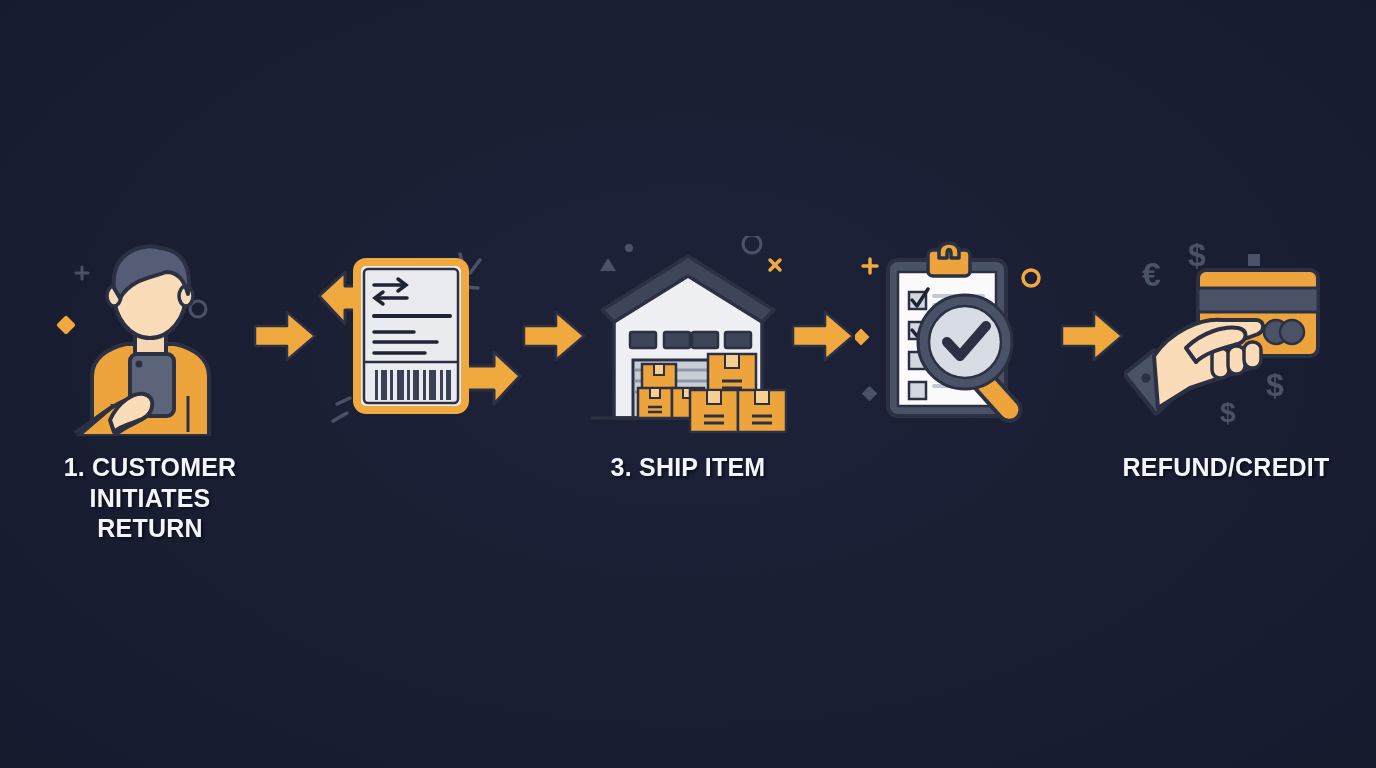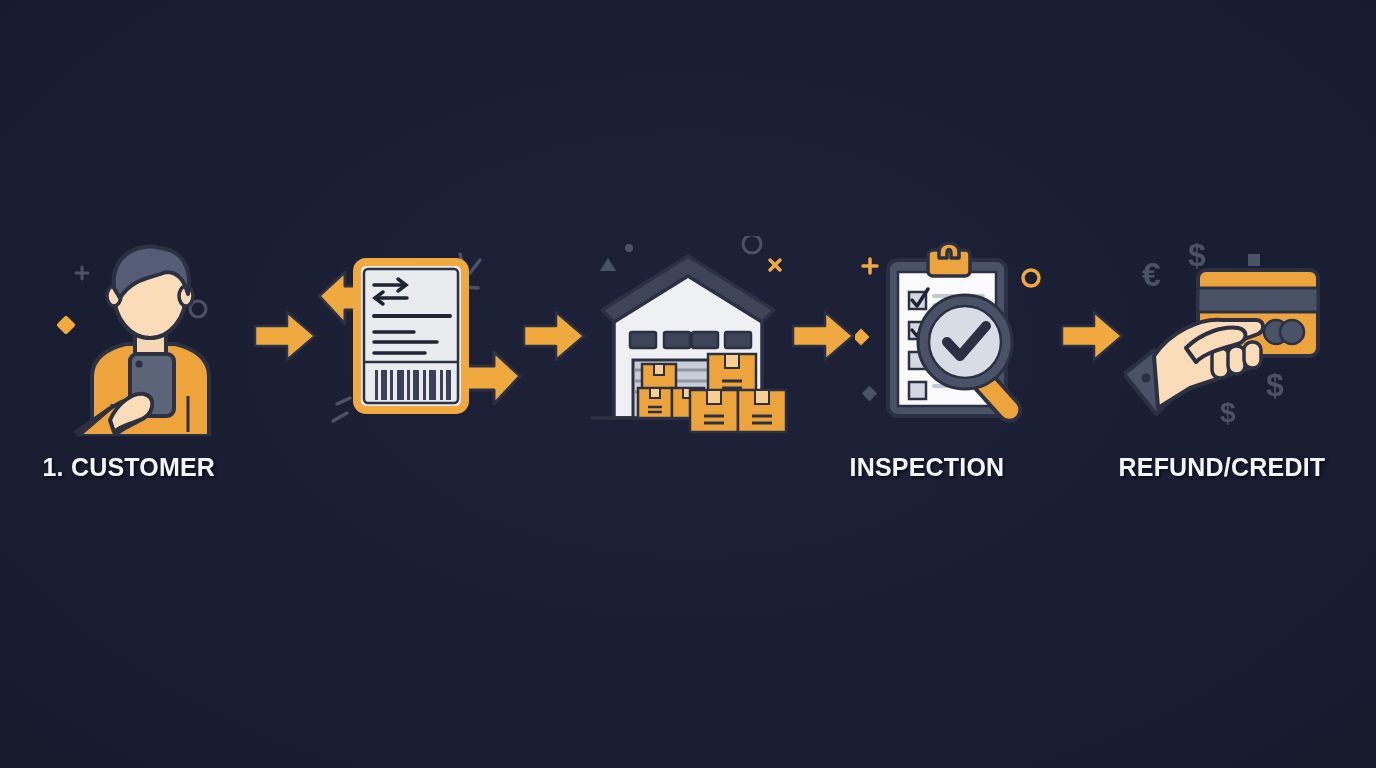--- a/index.html
+++ b/index.html
@@ -42,21 +42,21 @@
     height: 200px;
   }
   .icon-svg {
     position: absolute;
     left: 0;
     top: 0;
   }
   .step-label {
     width: 215px;
     margin-top: 16px;
-    text-align: left;
+    text-align: center;
     color: #f3f5fa;
     font-size: 25px;
     font-weight: bold;
     line-height: 1.22;
     letter-spacing: 0.2px;
     text-transform: uppercase;
     text-shadow: 2px 2px 3px rgba(0,0,0,0.55);
   }
   .connector {
     width: 64px;
@@ -104,20 +104,21 @@
           <circle cx="91" cy="128" r="3.5" fill="#2b3043"></circle>
 
           <path d="M30 200 L58 176 C70 166 84 160 94 162 C104 165 103 178 94 183
                    C86 188 74 192 66 200 Z" fill="#eda43c" stroke="#2b3043" stroke-width="4" stroke-linejoin="round"></path>
           <path d="M62 184 C70 166 86 156 96 158 C108 161 106 176 96 182 C88 187 74 188 66 196 Z" fill="#fbdcb9" stroke="#2b3043" stroke-width="4" stroke-linejoin="round"></path>
           <line x1="28" y1="196" x2="62" y2="172" stroke="#2b3043" stroke-width="3.5" stroke-linecap="round"></line>
         </svg>
       </div>
       <div class="step-label">
         <div>1. CUSTOMER</div>
+        <div>INITIATES RETURN</div>
       </div>
     </div>
 
     <div class="connector">
       <svg class="arrow-svg" width="64" height="56" viewBox="0 0 64 56">
         <path d="M2 18 L34 18 L34 4 L62 28 L34 52 L34 38 L2 38 Z" fill="#efa93f" stroke="#2b3043" stroke-width="2.5" stroke-linejoin="round"></path>
       </svg>
     </div>
 
     <div class="step">
@@ -239,20 +240,21 @@
           </g>
           <g>
             <rect x="152" y="154" width="48" height="42" fill="#eda43c" stroke="#2b3043" stroke-width="2.5"></rect>
             <rect x="169" y="154" width="14" height="14" fill="#f7cf92" stroke="#2b3043" stroke-width="2"></rect>
             <line x1="166" y1="180" x2="186" y2="180" stroke="#2b3043" stroke-width="3"></line>
             <line x1="166" y1="187" x2="186" y2="187" stroke="#2b3043" stroke-width="3"></line>
           </g>
         </svg>
       </div>
       <div class="step-label">
+        <div>3. SHIP ITEM</div>
       </div>
     </div>
 
     <div class="connector">
       <svg class="arrow-svg" width="64" height="56" viewBox="0 0 64 56">
         <path d="M2 18 L34 18 L34 4 L62 28 L34 52 L34 38 L2 38 Z" fill="#efa93f" stroke="#2b3043" stroke-width="2.5" stroke-linejoin="round"></path>
       </svg>
     </div>
 
     <div class="step">
@@ -293,21 +295,20 @@
 
           <rect x="130" y="128" width="22" height="62" rx="11" fill="#eda43c" stroke="#2b3043" stroke-width="4" transform="rotate(-42 141 159)"></rect>
 
           <circle cx="110" cy="106" r="41" fill="#d7dce5" stroke="#4a5268" stroke-width="11"></circle>
           <circle cx="110" cy="106" r="47" fill="none" stroke="#2b3043" stroke-width="3"></circle>
           <circle cx="110" cy="106" r="36" fill="none" stroke="#2b3043" stroke-width="2.5"></circle>
           <polyline points="92,106 105,120 131,90" fill="none" stroke="#2b3043" stroke-width="10" stroke-linecap="round" stroke-linejoin="round"></polyline>
         </svg>
       </div>
       <div class="step-label">
-        <div>INSPECTION</div>
       </div>
     </div>
 
     <div class="connector">
       <svg class="arrow-svg" width="64" height="56" viewBox="0 0 64 56">
         <path d="M2 18 L34 18 L34 4 L62 28 L34 52 L34 38 L2 38 Z" fill="#efa93f" stroke="#2b3043" stroke-width="2.5" stroke-linejoin="round"></path>
       </svg>
     </div>
 
     <div class="step">

